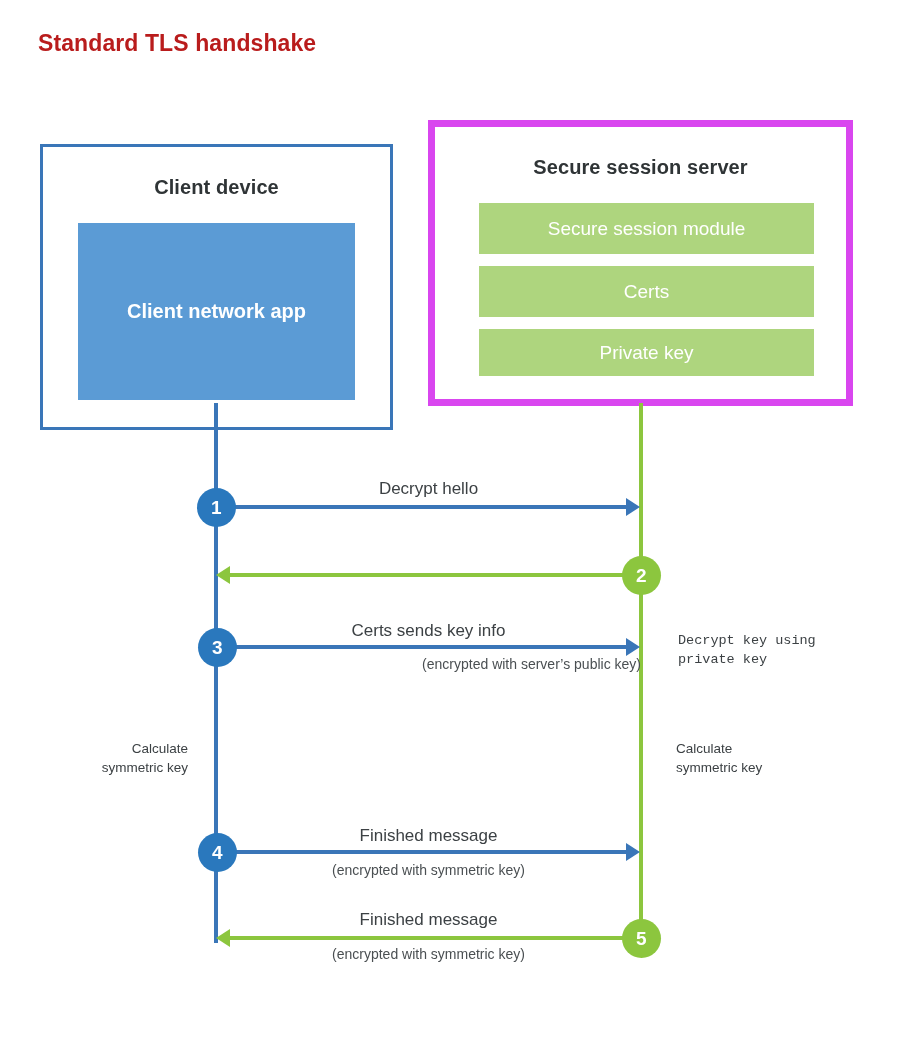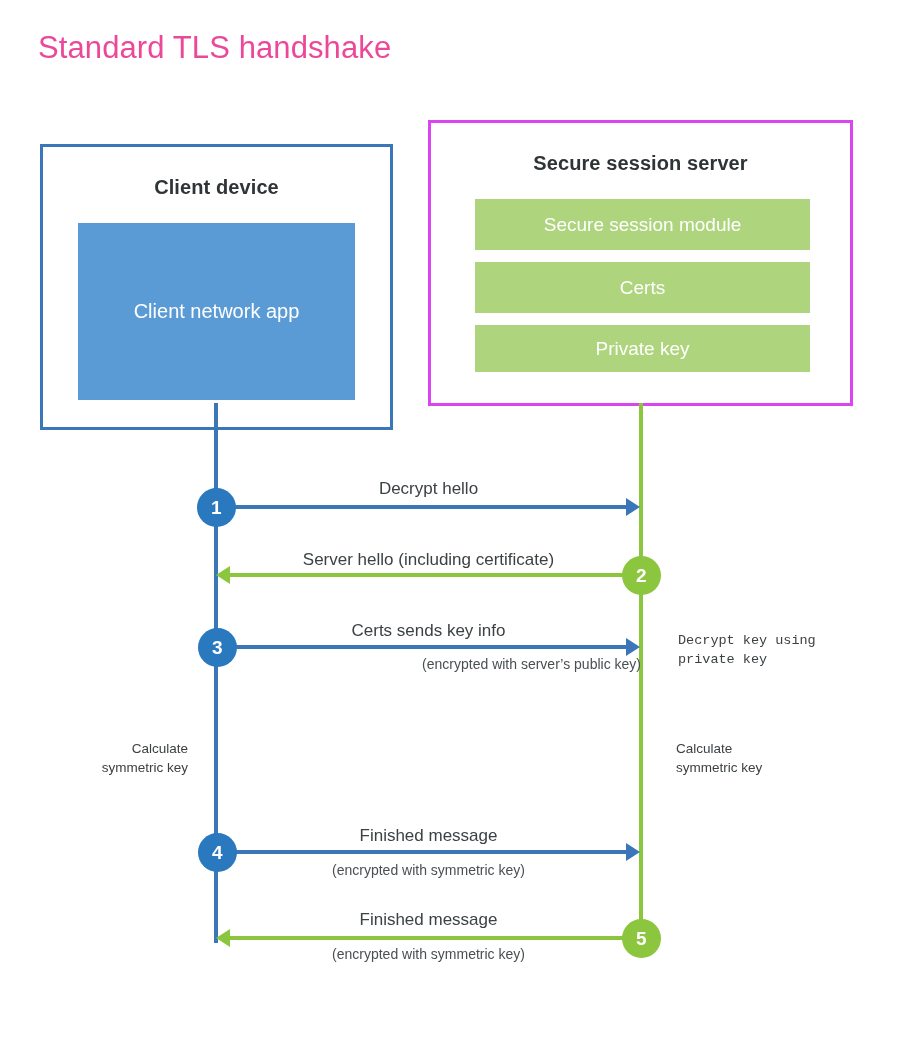--- a/index.html
+++ b/index.html
@@ -18,23 +18,23 @@
     height: 1058px;
     background: #ffffff;
     overflow: hidden;
   }
 
   
   .diagram-title {
     position: absolute;
     left: 38px;
     top: 30px;
-    font-size: 31px;
-    font-weight: 400;
-    color: #ec4899;
+    font-size: 23px;
+    font-weight: 700;
+    color: #b91c1c;
     letter-spacing: 0.1px;
     white-space: nowrap;
   }
 
   
   .party-box {
     position: absolute;
     background: #ffffff;
     box-sizing: border-box;
   }
@@ -44,21 +44,21 @@
     width: 353px;
     height: 286px;
     border: 3px solid #3a76b8;
     margin-top: 24px;
   }
   .party-box.server {
     left: 428px;
     top: 120px;
     width: 425px;
     height: 286px;
-    border: 3px solid #d946ef;
+    border: 7px solid #d946ef;
   }
   .party-title {
     position: absolute;
     left: 0;
     right: 0;
     top: 29px;
     text-align: center;
     font-size: 20px;
     font-weight: bold;
     color: #2f3436;
@@ -73,21 +73,21 @@
     width: 277px;
     height: 177px;
     background: #5b9bd5;
     display: flex;
     align-items: center;
     justify-content: center;
     text-align: center;
     color: #ffffff;
     font-size: 20px;
     line-height: 1.42;
-    font-weight: 400;
+    font-weight: 700;
   }
 
   
   .server-bar {
     position: absolute;
     left: 44px;
     width: 335px;
     background: #aed57e;
     display: flex;
     align-items: center;
@@ -192,21 +192,20 @@
   </div>
 
   <div class="lifeline client"></div>
   <div class="lifeline server"></div>
 
   <div class="msg-label" style="left:216px; top:479px; width:425px;">Decrypt hello</div>
   <div class="msg-line blue" style="left:216px; top:505px; width:411px;"></div>
   <div class="arrow-head right blue" style="left:626px; top:498px;"></div>
   <div class="step-circle blue" style="left:197px; top:488px;">1</div>
 
-  <div class="msg-label" style="left:216px; top:550px; width:425px;">Server hello (including certificate)</div>
   <div class="msg-line green" style="left:230px; top:573px; width:411px;"></div>
   <div class="arrow-head left green" style="left:216px; top:566px;"></div>
   <div class="step-circle green" style="left:622px; top:556px;">2</div>
 
   <div class="msg-label" style="left:216px; top:621px; width:425px;">Certs sends key info</div>
   <div class="msg-line blue" style="left:216px; top:645px; width:411px;"></div>
   <div class="arrow-head right blue" style="left:626px; top:638px;"></div>
   <div class="step-circle blue" style="left:198px; top:628px;">3</div>
   <div class="msg-sublabel" style="left:216px; top:656px; width:425px;text-align:right;">(encrypted with server’s public key)</div>
 

